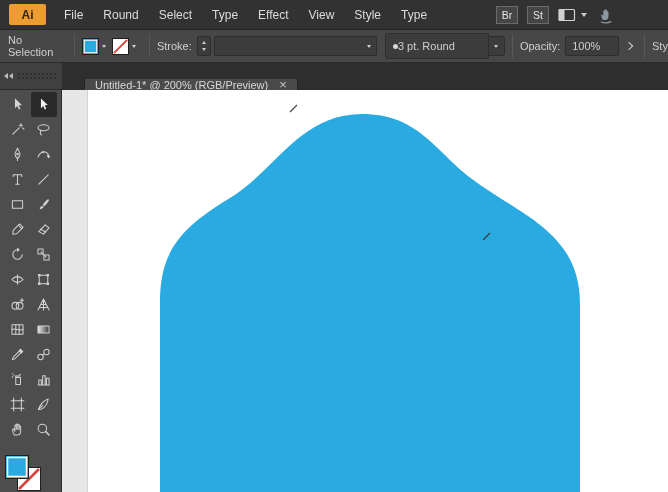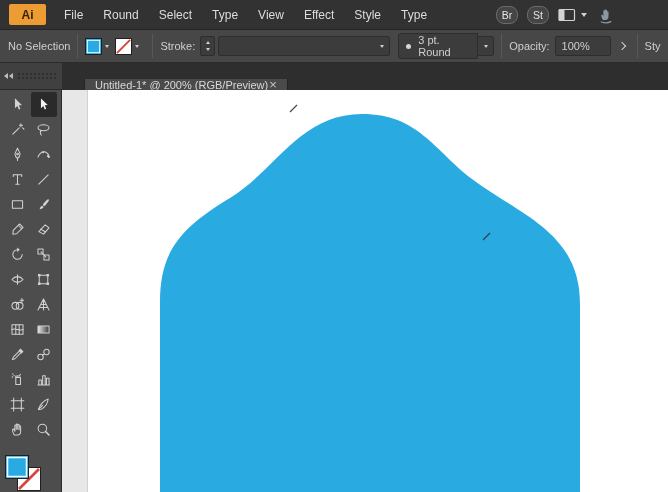--- a/index.html
+++ b/index.html
@@ -10,47 +10,47 @@
   
   .menubar { position:absolute; top:0; left:0; width:668px; height:30px;
     background:#323232; border-bottom:1px solid #262626;
     display:flex; align-items:center; color:#dcdcdc; font-size:12px; }
   .ai-logo { width:37px; height:21px; margin:0 8px 0 9px; background:#ed9b33;
     color:#33250a; font-weight:bold; font-size:12px; border-radius:2px;
     display:flex; align-items:center; justify-content:center; }
   .menu-item { padding:16px 10px; height:30px; display:flex; align-items:center; cursor:default; }
   .menubar-right { margin-left:auto; display:flex; align-items:center; gap:9px; margin-right:52px; }
   .badge { min-width:22px; height:18px; padding:0 3px; background:#454545;
-    border:1px solid #6b6b6b; border-radius:8px; color:#e6e6e6; font-size:10.5px;
+    border:1px solid #6b6b6b; border-radius:0; color:#e6e6e6; font-size:10.5px;
     display:flex; align-items:center; justify-content:center; }
   .workspace-group { display:flex; align-items:center; gap:5px; }
   .caret-down { width:0; height:0; border-left:3.5px solid transparent;
     border-right:3.5px solid transparent; border-top:4px solid #cfcfcf; }
   .caret-down.small { border-left-width:2.6px; border-right-width:2.6px; border-top-width:3.2px; }
   .caret-up.small { width:0; height:0; border-left:2.6px solid transparent;
     border-right:2.6px solid transparent; border-bottom:3.2px solid #cfcfcf; }
 
   
   .controlbar { position:absolute; top:30px; left:0; width:668px; height:33px;
     background:#474747; border-bottom:1px solid #2b2b2b;
-    display:flex; align-items:center; color:#cfcfcf; font-size:11px; }
+    display:flex; align-items:center; color:#cfcfcf; font-size:11px;justify-content:space-between; }
   .cb-pad { width:8px; flex:none; }
   .cb-sep { width:1px; height:24px; background:#353535; border-right:1px solid #585858;
     margin:0 7px; flex:none; }
   .swatch-group { display:flex; align-items:center; gap:3px; margin-right:6px; }
   .swatch { width:17px; height:17px; border:1px solid #1f1f1f; background:#fff; display:block; }
   .link-label { text-decoration-color:#8a8a8a; margin-right:5px; }
   .stepper { width:15px; height:20px; background:#3c3c3c; border:1px solid #2d2d2d;
     border-radius:2px; display:flex; flex-direction:column; align-items:center;
     justify-content:space-evenly; margin-right:3px; }
   .dropdown-field { height:20px; background:#3c3c3c; border:1px solid #2d2d2d;
     border-radius:2px; display:flex; align-items:center; }
   .profile-field { width:172px; justify-content:flex-end; padding-right:5px; margin-right:8px; }
   .brush-group { display:flex; align-items:center; }
-  .brush-field { width:80px; padding:12px 7px; gap:7px; border-radius:3px 0 0 3px; }
+  .brush-field { width:104px; padding:12px 7px; border-radius:3px 0 0 3px; }
   .brush-dot { width:5px; height:5px; border-radius:50%; background:#d6d6d6; flex:none; }
   .brush-caret-btn { width:16px; height:20px; background:#3c3c3c; border:1px solid #2d2d2d;
     border-left:none; border-radius:0 3px 3px 0; display:flex; align-items:center; justify-content:center; }
   .opacity-field { width:56px; padding:0 6px; justify-content:space-between; margin-right:3px; }
   .chev-right-btn { width:16px; height:20px; display:flex; align-items:center; justify-content:center; }
   .chev-right { width:6px; height:6px; border-top:1.5px solid #cfcfcf;
     border-right:1.5px solid #cfcfcf; transform:rotate(45deg); }
   .style-clip { width:16px; overflow:hidden; white-space:nowrap; flex:none; }
 
   
@@ -58,21 +58,21 @@
     background:#404040; border-bottom:1px solid #2b2b2b; display:flex; align-items:center; padding:0 4px; }
   .collapse-arrows { display:flex; gap:1px; margin-right:4px; }
   .tri-left { width:0; height:0; border-top:3.5px solid transparent;
     border-bottom:3.5px solid transparent; border-right:4.5px solid #bdbdbd; }
   .grip { flex:1; height:9px;
     background-image:radial-gradient(circle, #303030 1px, transparent 1.2px);
     background-size:4px 4px; }
   .tabbar { position:absolute; top:63px; left:62px; width:606px; height:27px;
     background:#2e2e2e; display:flex; align-items:stretch; }
   .tab { margin-left:22px; background:#4a4a4a; border-left:1px solid #242424;
-    border-right:1px solid #242424; display:flex; align-items:center; gap:1px;
+    border-right:1px solid #242424; display:flex; align-items:center; gap:11px;
     padding:0 10px; color:#d9d9d9; font-size:11px;margin-top:16px; }
   .tab-close { color:#c4c4c4; font-size:13px; line-height:1; }
 
   
   .toolbar { position:absolute; top:90px; left:0; width:62px; height:402px;
     background:#4d4d4d; border-right:1px solid #2b2b2b; overflow:hidden; }
   .tools { display:grid; grid-template-columns:26px 26px; justify-content:center; margin-top:2px; }
   .tool { width:26px; height:25px; display:flex; align-items:center; justify-content:center; border-radius:2px; }
   .tool.active { background:#2a2a2a; }
   svg.icon { stroke:#d2d2d2; fill:none; stroke-width:1.2; stroke-linecap:round; stroke-linejoin:round; display:block; }
@@ -92,22 +92,22 @@
 <body>
 
 <div class="app">
 
   <div class="menubar">
     <div class="ai-logo">Ai</div>
     <div class="menu-item">File</div>
     <div class="menu-item">Round</div>
     <div class="menu-item">Select</div>
     <div class="menu-item">Type</div>
+    <div class="menu-item">Effect</div>
     <div class="menu-item">View</div>
-    <div class="menu-item">Effect</div>
     <div class="menu-item">Style</div>
     <div class="menu-item">Type</div>
 
     <div class="menubar-right">
       <div class="badge">Br</div>
       <div class="badge">St</div>
       <div class="workspace-group">
         <svg class="icon" width="18" height="14" viewBox="0 0 18 14">
           <rect x="1" y="1.5" width="15.5" height="11" rx="1"></rect>
           <rect x="1" y="1.5" width="5.5" height="11" fill="#d2d2d2" stroke="none"></rect>

